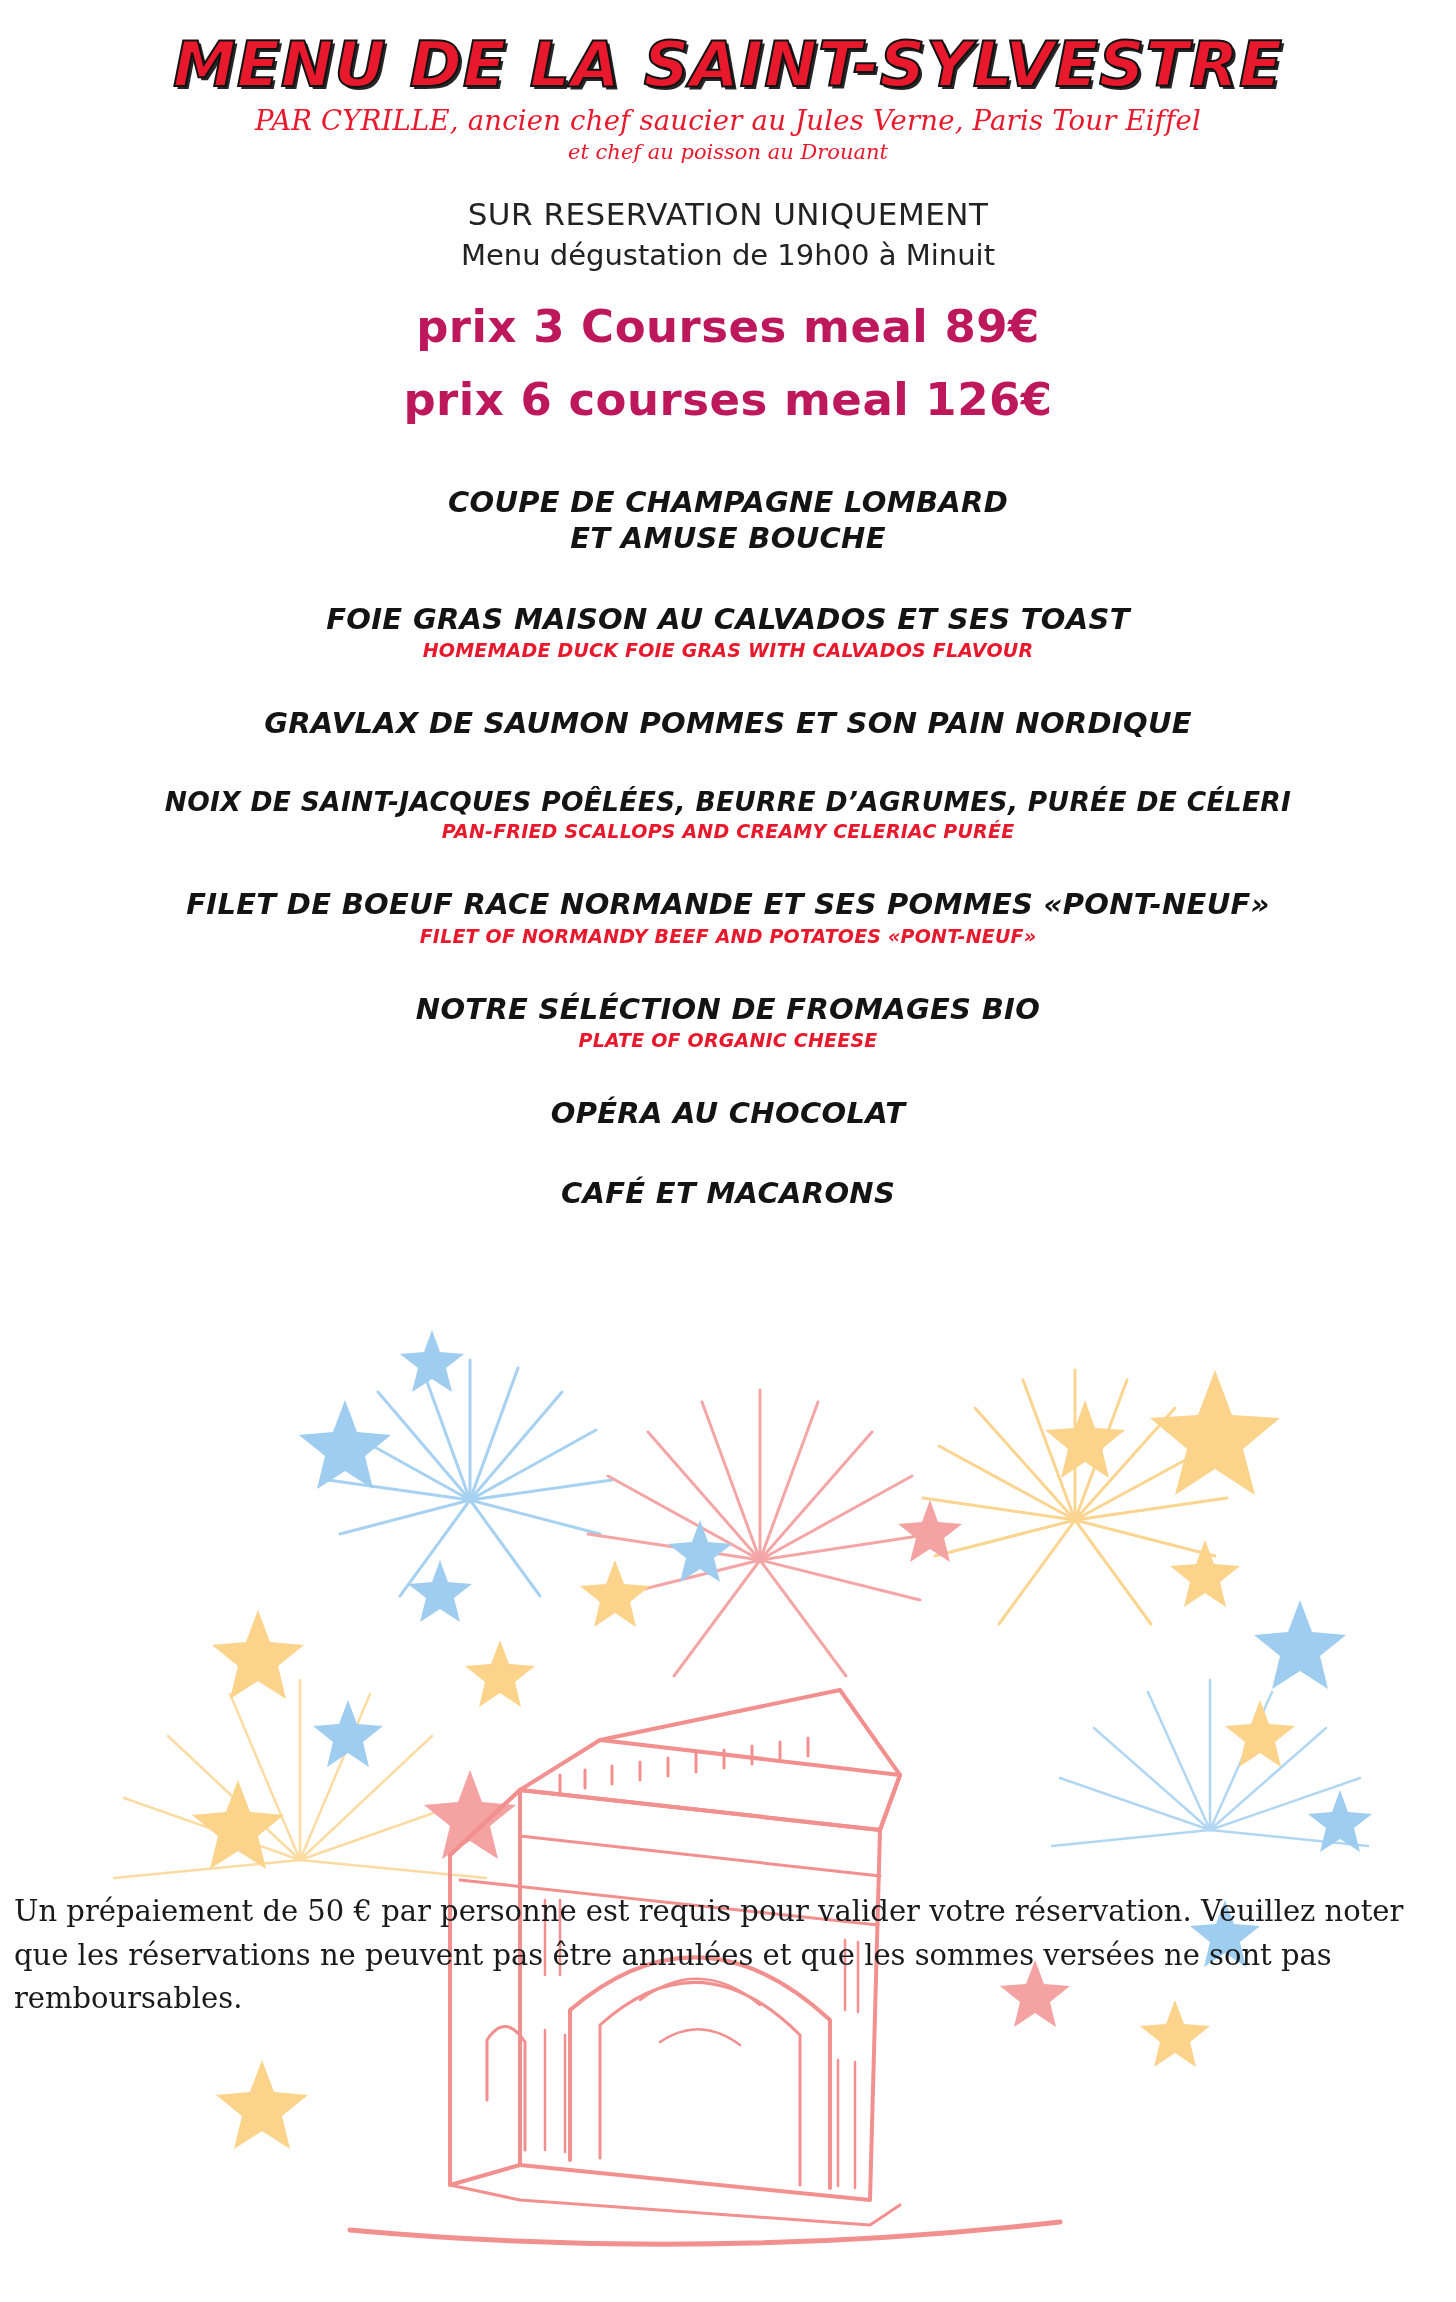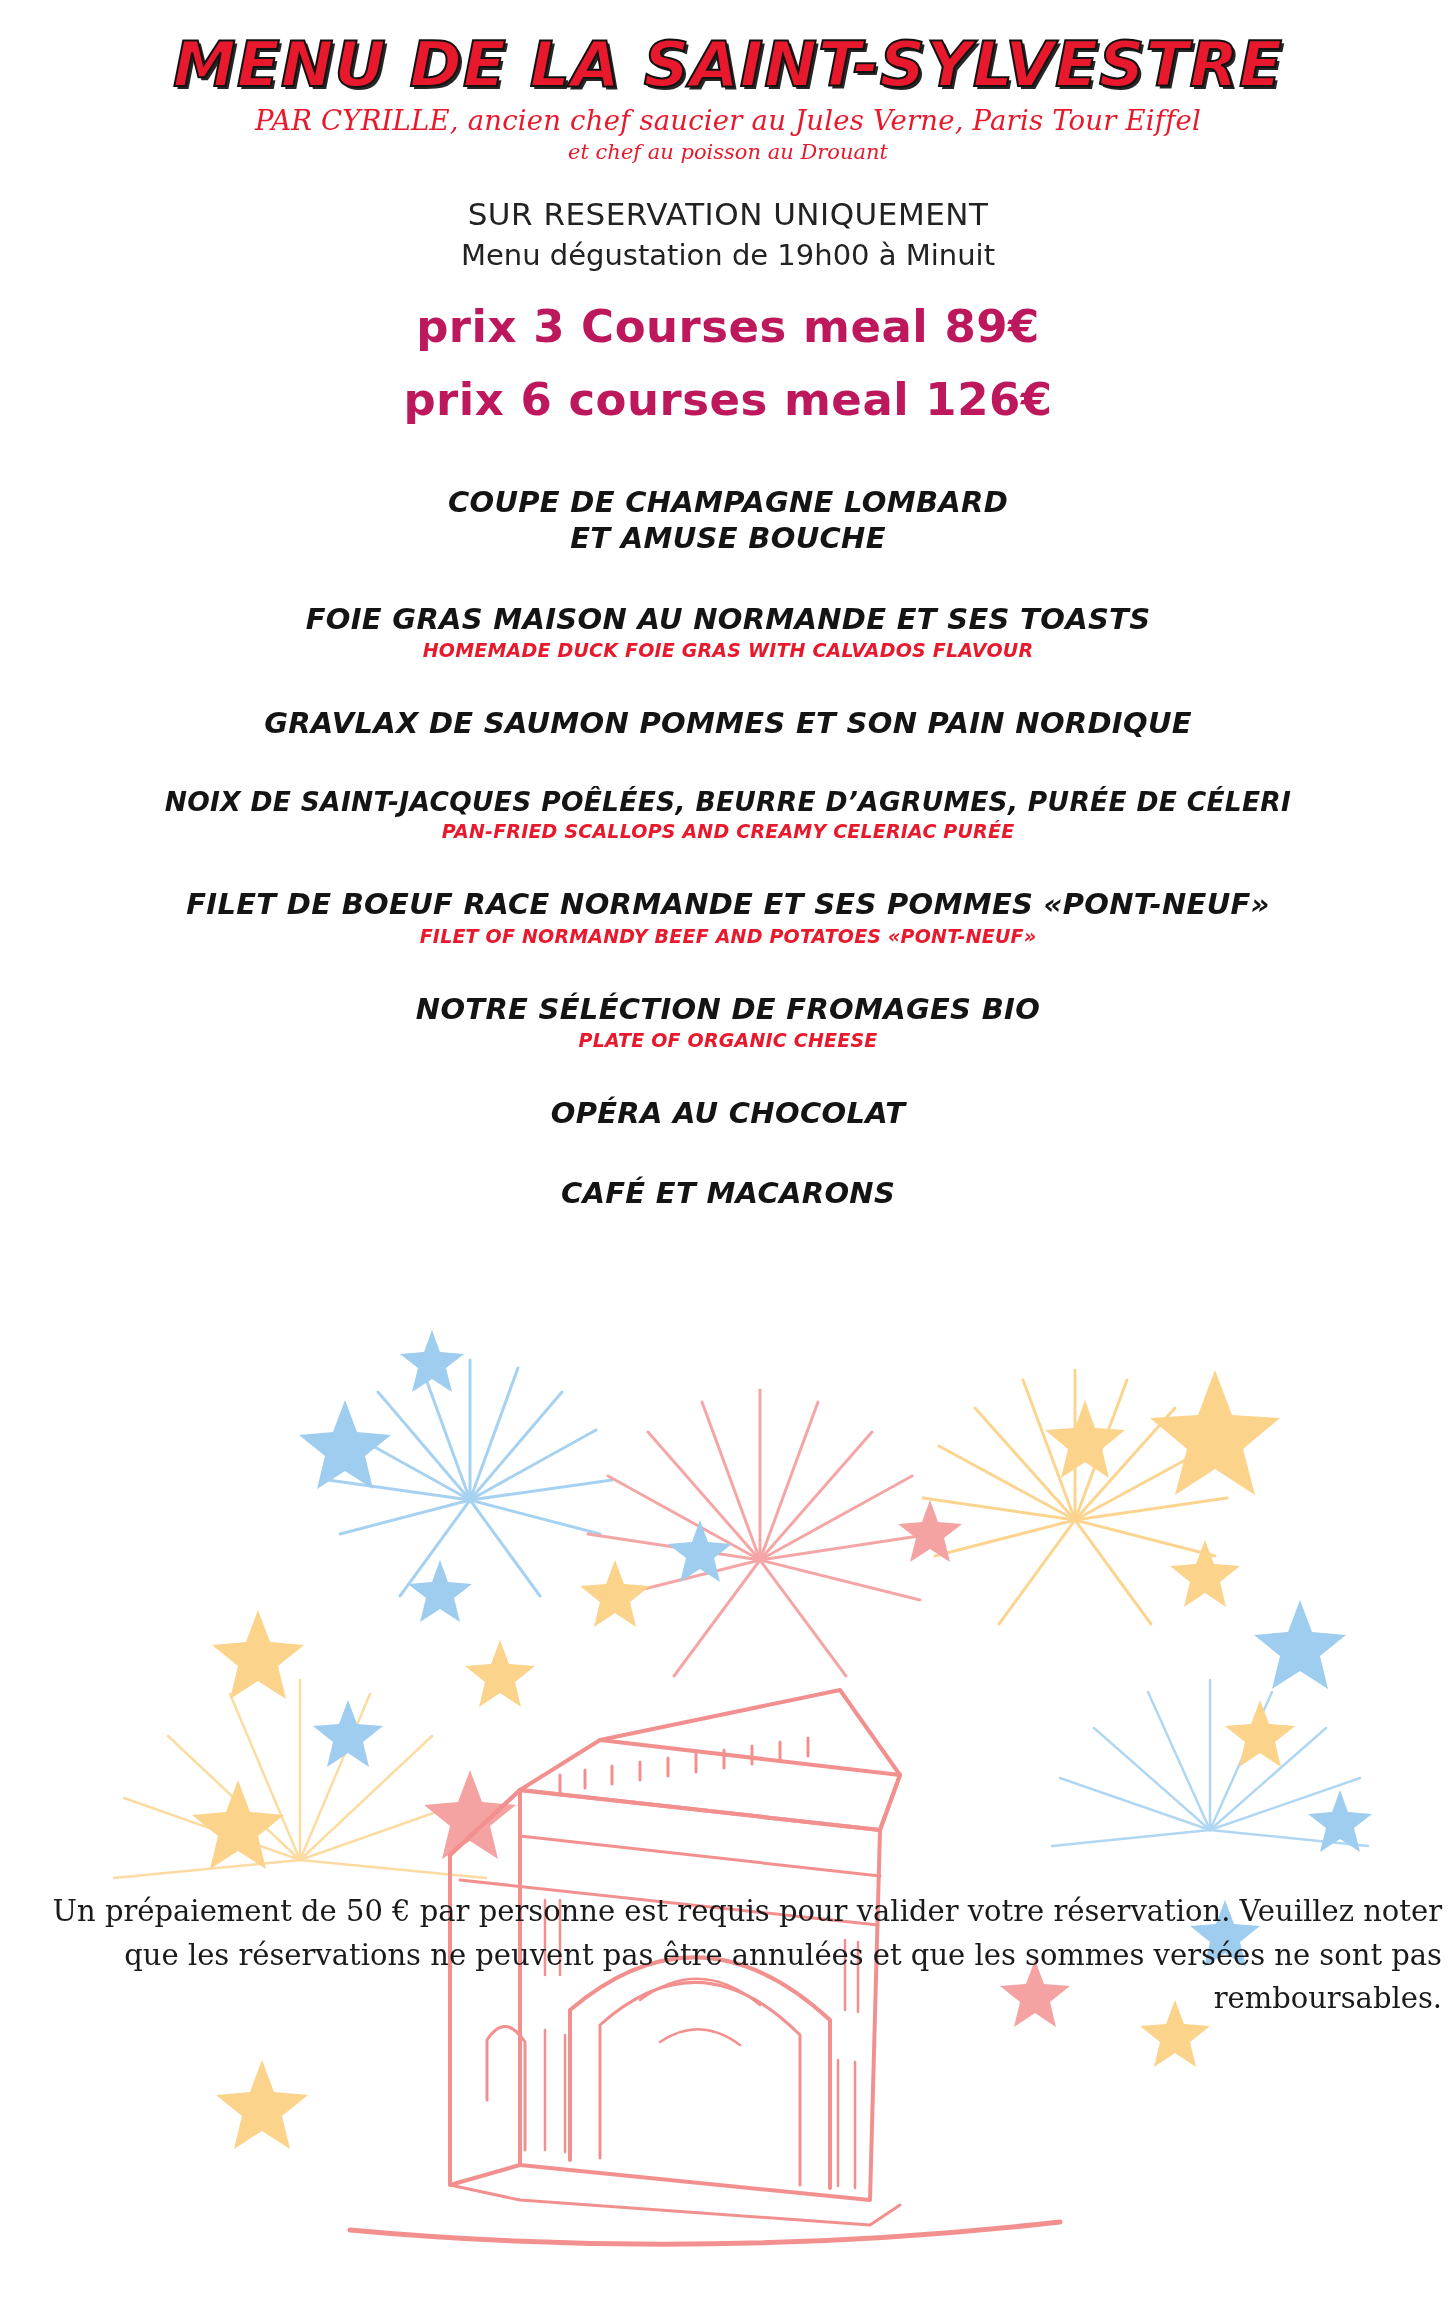--- a/index.html
+++ b/index.html
@@ -125,21 +125,21 @@
     color: #e8192c;
     margin-top: 2px;
     letter-spacing: 0.2px;
   }
 
   .note {
     position: absolute;
     left: 0;
     top: 1890px;
     width: 1456px;
-    text-align: right;
+    text-align: left;
     font-family: "DejaVu Serif", serif;
     font-size: 29px;
     line-height: 1.5;
     color: #1a1a1a;
     z-index: 3;
     padding: 0 14px;
     box-sizing: border-box;
   }
 </style>
 </head>
@@ -314,21 +314,21 @@
   <div class="price second">prix 6 courses meal 126€</div>
 
   <div class="courses">
 
     <div class="course">
       <div class="course-fr">COUPE DE CHAMPAGNE LOMBARD</div>
       <div class="course-fr">ET AMUSE BOUCHE</div>
     </div>
 
     <div class="course">
-      <div class="course-fr">FOIE GRAS MAISON AU NORMANDE ET SES TOASTS</div>
+      <div class="course-fr">FOIE GRAS MAISON AU CALVADOS ET SES TOAST</div>
       <div class="course-en">HOMEMADE  DUCK FOIE GRAS WITH CALVADOS FLAVOUR</div>
     </div>
 
     <div class="course">
       <div class="course-fr">GRAVLAX DE SAUMON POMMES ET SON PAIN NORDIQUE</div>
     </div>
 
     <div class="course">
       <div class="course-fr small">NOIX DE SAINT-JACQUES POÊLÉES, BEURRE D’AGRUMES, PURÉE DE CÉLERI</div>
       <div class="course-en">PAN-FRIED SCALLOPS AND CREAMY CELERIAC PURÉE</div>

